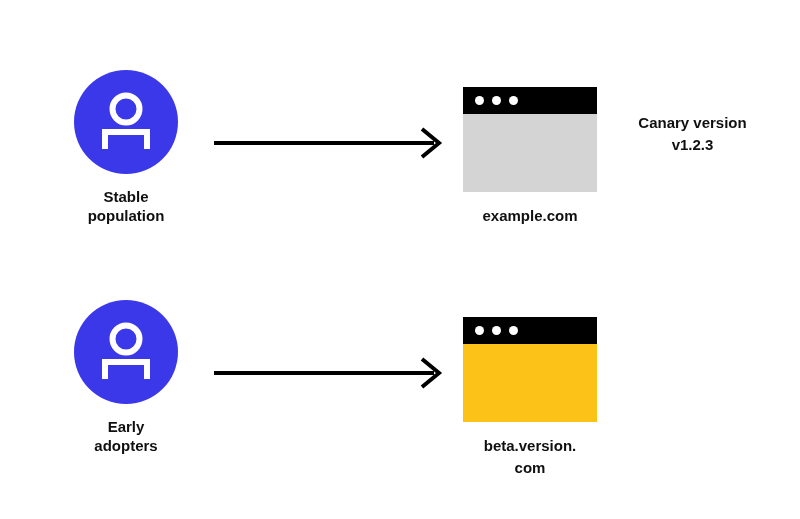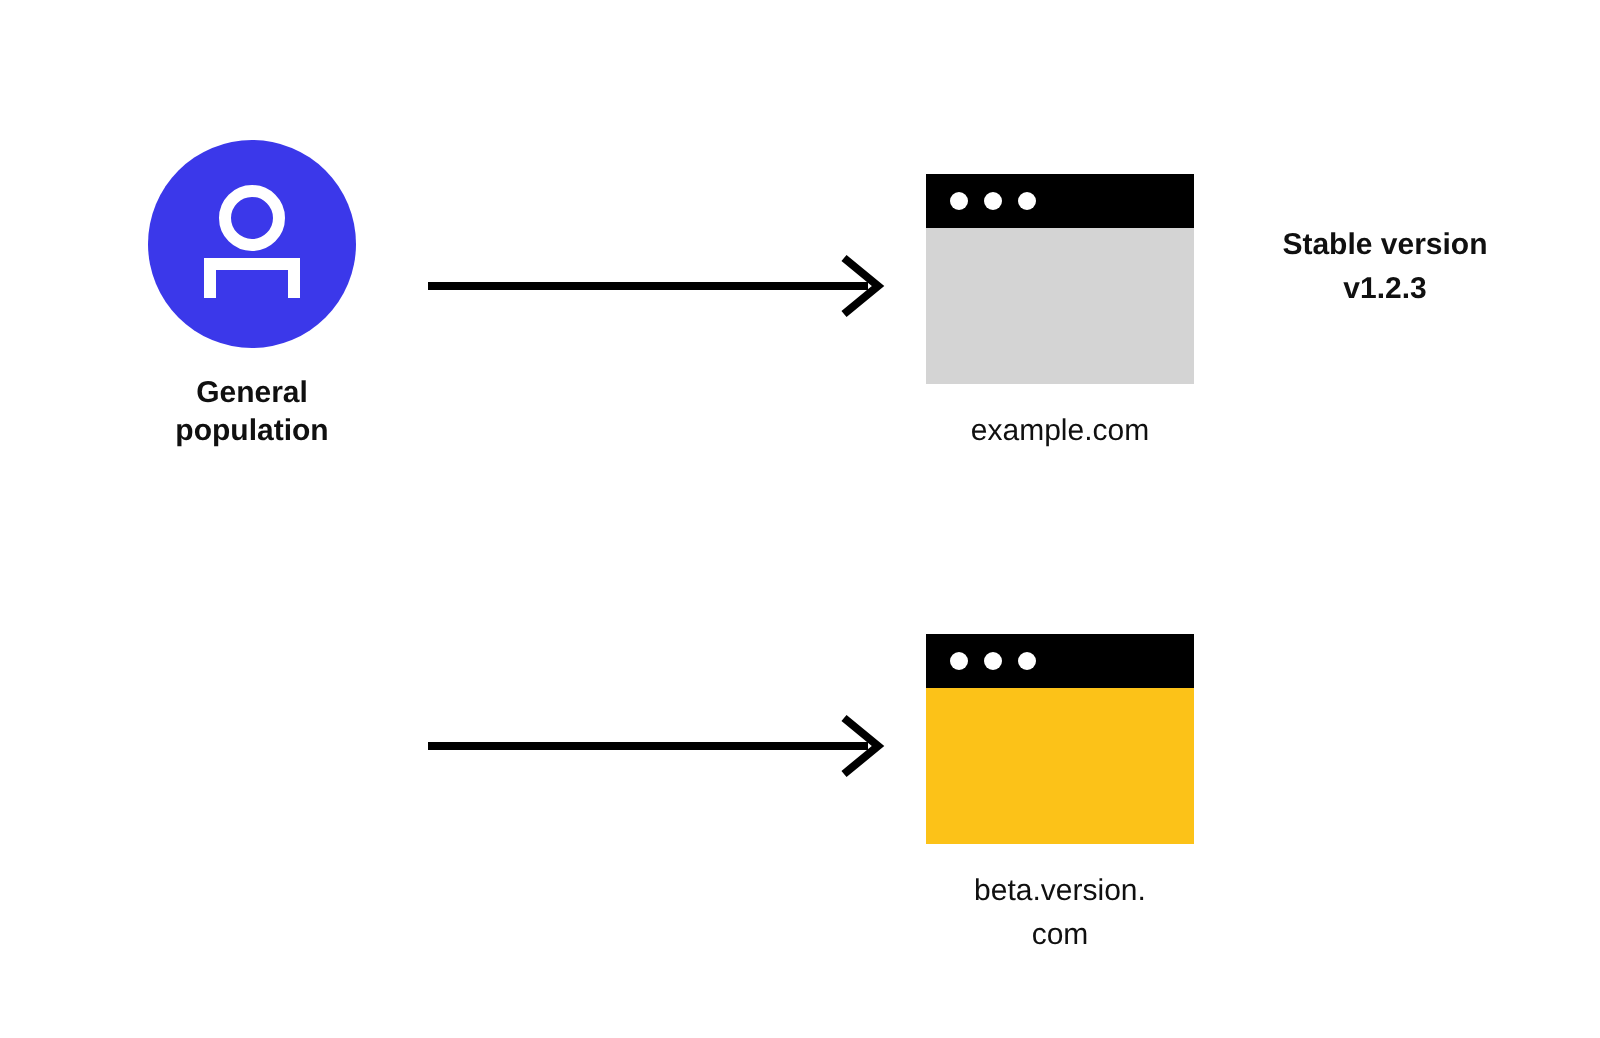--- a/index.html
+++ b/index.html
@@ -100,21 +100,21 @@
   .browser-body.stable { background: #d4d4d4; }
   .browser-body.canary { background: #fcc218; }
 
   .site-caption {
     position: absolute;
     left: 440px;
     top: 190px;
     width: 180px;
     text-align: center;
     font-size: 15px;
-    font-weight: normal;
+    font-weight: bold;
     line-height: 22px;
     color: #101010;
     white-space: pre-line;
   }
 
   
   .version-note {
     position: absolute;
     left: 605px;
     top: 97px;
@@ -134,46 +134,56 @@
 
   <div class="row" id="row-general">
 
     <div class="audience">
       <div class="avatar-circle">
         <svg class="person-icon" viewBox="0 0 104 104">
           <circle cx="52" cy="39" r="13.5" fill="none" stroke="#ffffff" stroke-width="6"></circle>
           <path d="M31 79 L31 62 L73 62 L73 79" fill="none" stroke="#ffffff" stroke-width="6" stroke-linecap="butt" stroke-linejoin="miter"></path>
         </svg>
       </div>
-      <div class="audience-caption">General
+      <div class="audience-caption">Stable
 population</div>
     </div>
 
     <svg class="arrow" viewBox="0 0 235 40">
       <line x1="2" y1="20" x2="222" y2="20" stroke="#000000" stroke-width="4"></line>
       <polyline points="210,6 227,20 210,34" fill="none" stroke="#000000" stroke-width="4" stroke-linecap="butt" stroke-linejoin="miter"></polyline>
     </svg>
 
     <div class="browser">
       <div class="browser-titlebar">
         <span class="dot dot-1"></span>
         <span class="dot dot-2"></span>
         <span class="dot dot-3"></span>
       </div>
       <div class="browser-body stable"></div>
     </div>
 
     <div class="site-caption">example.com</div>
 
-    <div class="version-note">Stable version
+    <div class="version-note">Canary version
 v1.2.3</div>
   </div>
 
   <div class="row" id="row-early">
 
+    <div class="audience">
+      <div class="avatar-circle">
+        <svg class="person-icon" viewBox="0 0 104 104">
+          <circle cx="52" cy="39" r="13.5" fill="none" stroke="#ffffff" stroke-width="6"></circle>
+          <path d="M31 79 L31 62 L73 62 L73 79" fill="none" stroke="#ffffff" stroke-width="6" stroke-linecap="butt" stroke-linejoin="miter"></path>
+        </svg>
+      </div>
+      <div class="audience-caption">Early
+adopters</div>
+    </div>
 
     <svg class="arrow" viewBox="0 0 235 40">
       <line x1="2" y1="20" x2="222" y2="20" stroke="#000000" stroke-width="4"></line>
       <polyline points="210,6 227,20 210,34" fill="none" stroke="#000000" stroke-width="4" stroke-linecap="butt" stroke-linejoin="miter"></polyline>
     </svg>
 
     <div class="browser">
       <div class="browser-titlebar">
         <span class="dot dot-1"></span>
         <span class="dot dot-2"></span>

